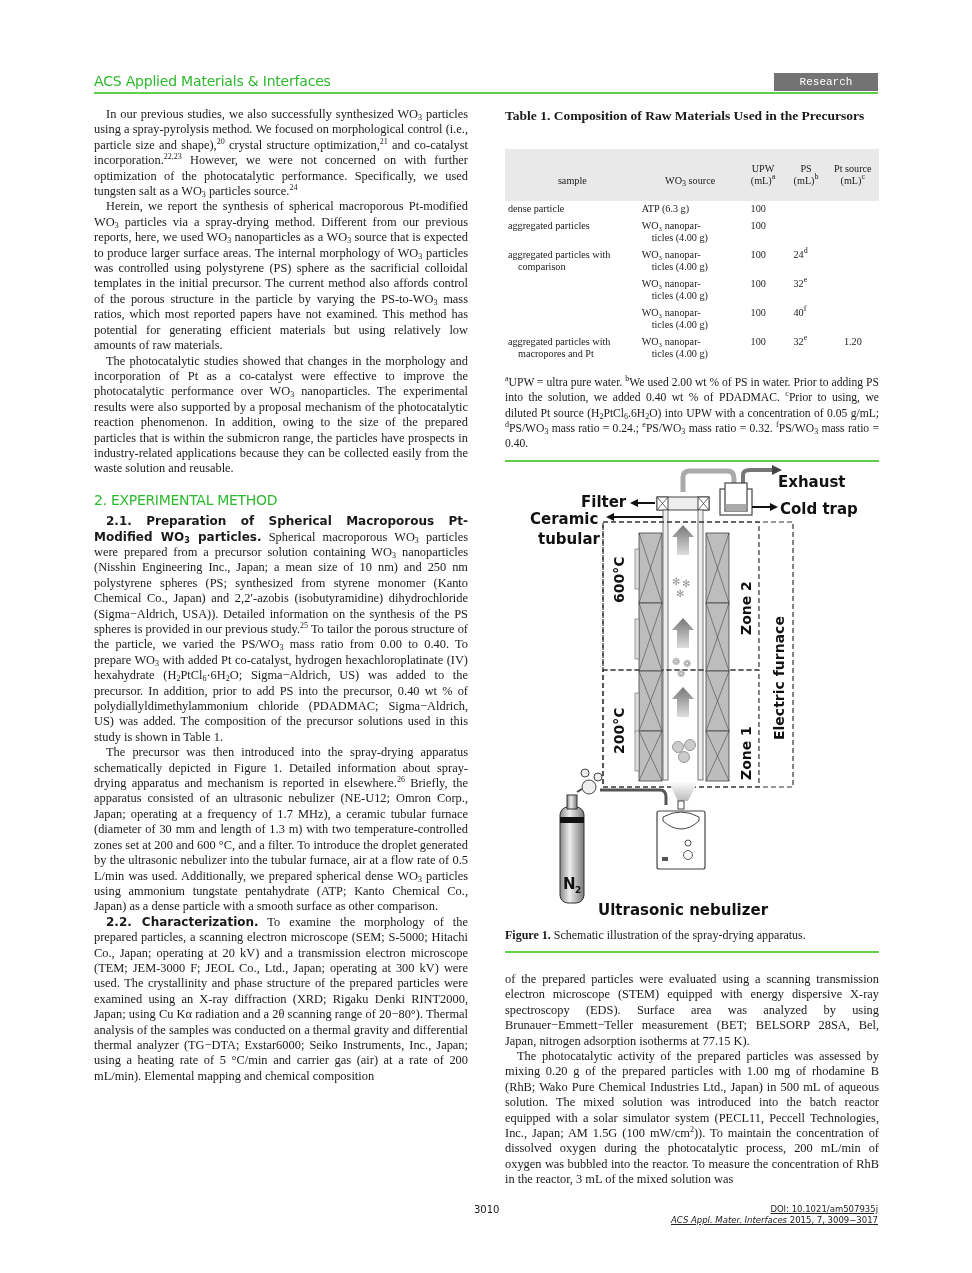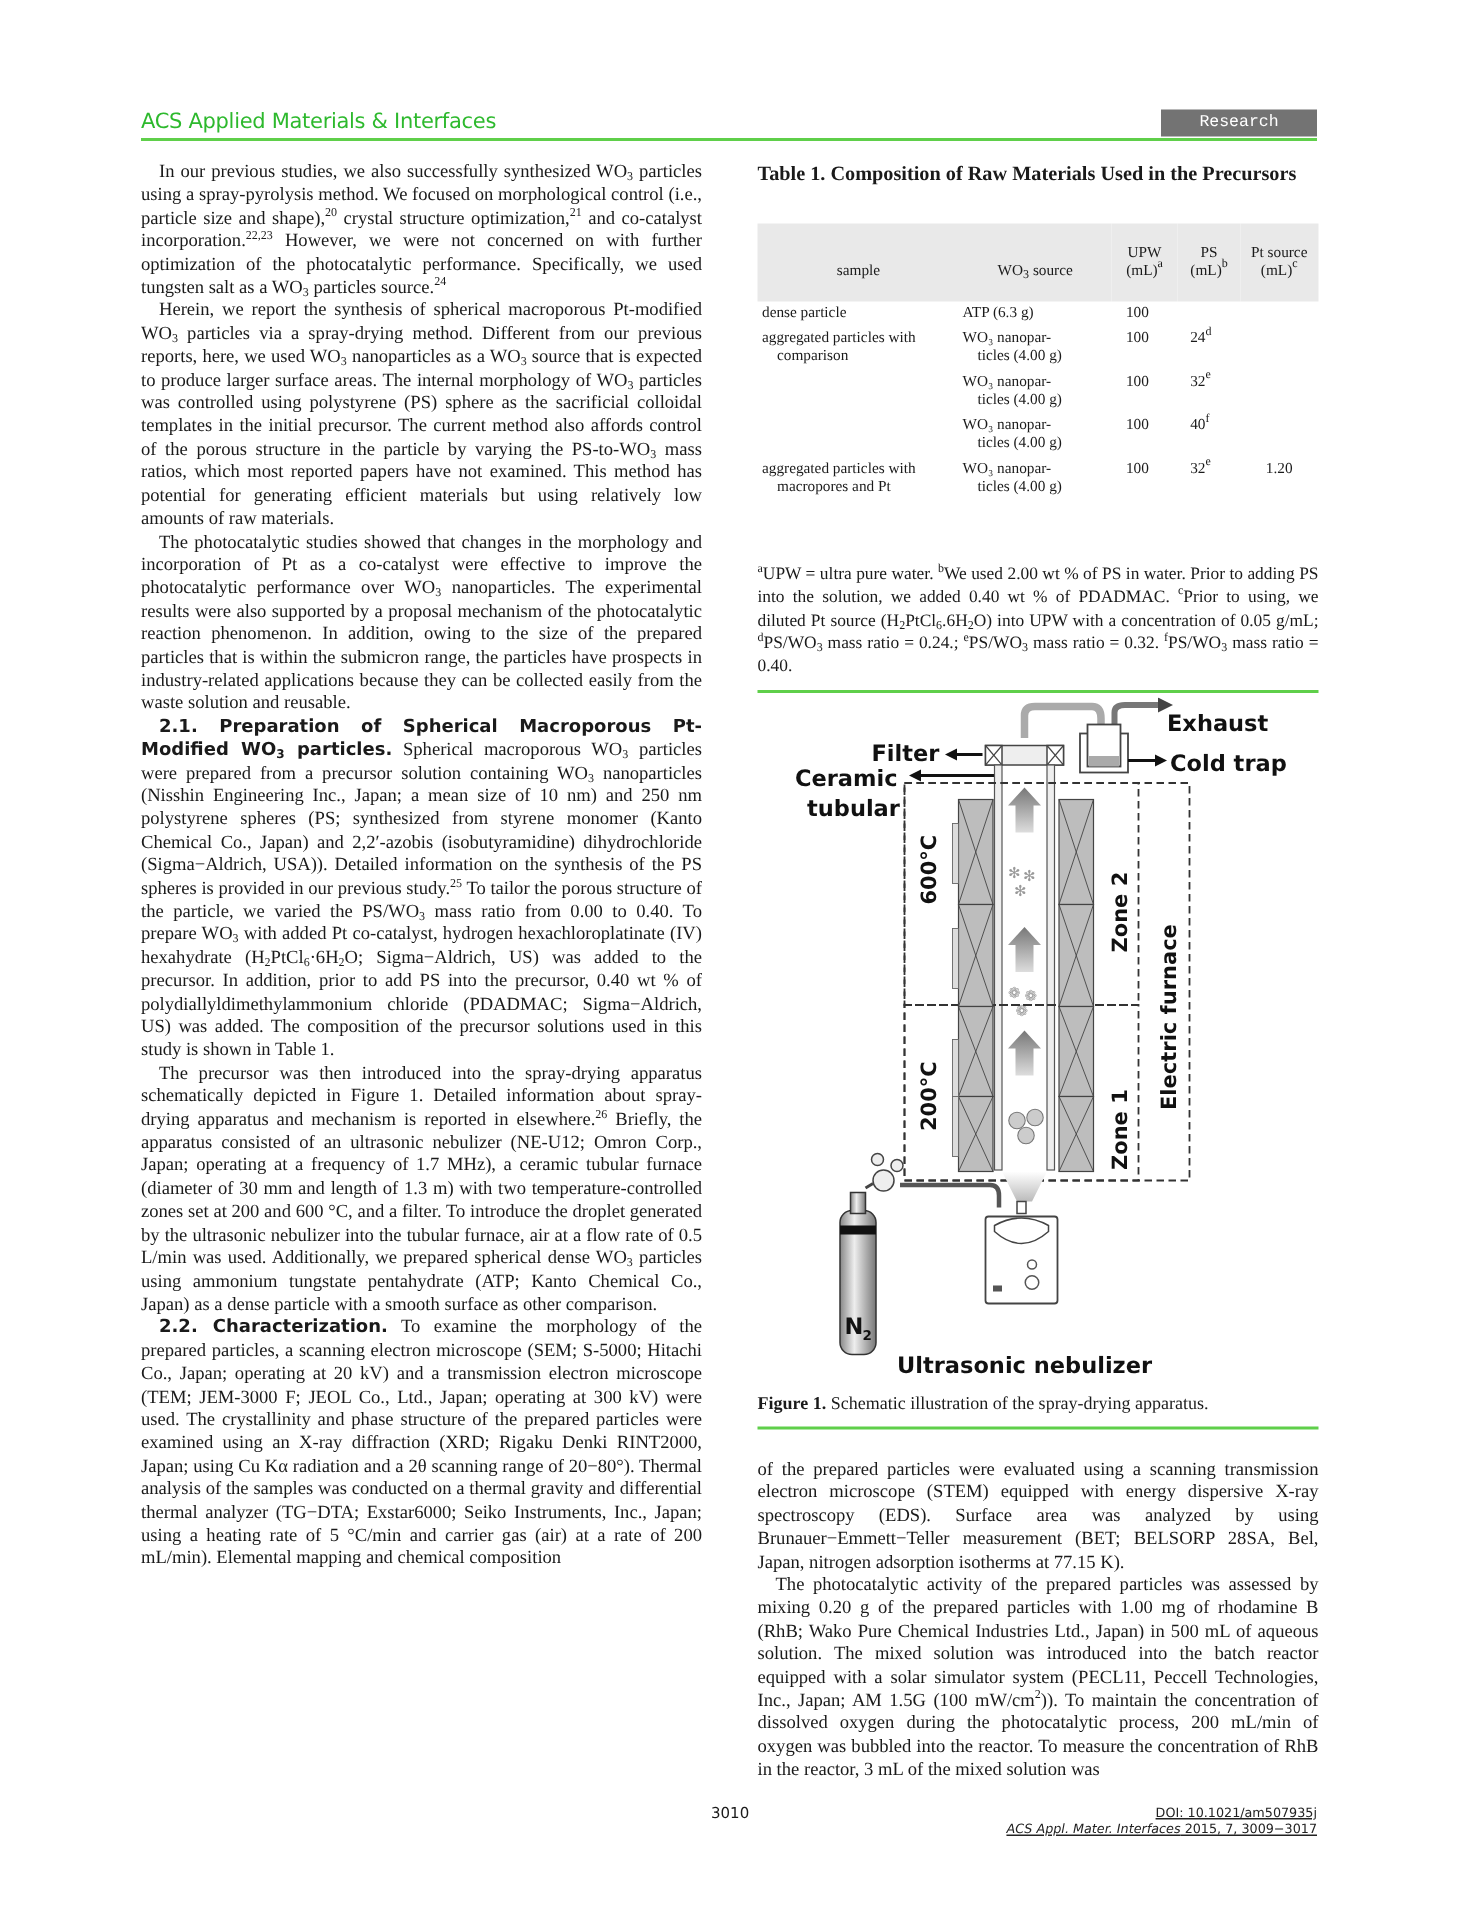--- a/index.html
+++ b/index.html
@@ -39,20 +39,21 @@
 <div>
   <div class="hdr-journal">ACS Applied Materials &amp; Interfaces</div>
   <div class="hdr-badge">Research Article</div>
   <div class="hdr-rule"></div>
 </div>
 
 <div class="col colL">
   <p><span>In our previous studies, we also successfully synthesized WO</span><sub>3</sub><span> particles using a spray-pyrolysis method. We focused on morphological control (i.e., particle size and shape),</span><sup>20</sup><span> crystal structure optimization,</span><sup>21</sup><span> and co-catalyst incorporation.</span><sup>22,23</sup><span> However, we were not concerned on with further optimization of the photocatalytic performance. Specifically, we used tungsten salt as a WO</span><sub>3</sub><span> particles source.</span><sup>24</sup></p>
   <p><span>Herein, we report the synthesis of spherical macroporous Pt-modified WO</span><sub>3</sub><span> particles via a spray-drying method. Different from our previous reports, here, we used WO</span><sub>3</sub><span> nanoparticles as a WO</span><sub>3</sub><span> source that is expected to produce larger surface areas. The internal morphology of WO</span><sub>3</sub><span> particles was controlled using polystyrene (PS) sphere as the sacrificial colloidal templates in the initial precursor. The current method also affords control of the porous structure in the particle by varying the PS-to-WO</span><sub>3</sub><span> mass ratios, which most reported papers have not examined. This method has potential for generating efficient materials but using relatively low amounts of raw materials.</span></p>
   <p><span>The photocatalytic studies showed that changes in the morphology and incorporation of Pt as a co-catalyst were effective to improve the photocatalytic performance over WO</span><sub>3</sub><span> nanoparticles. The experimental results were also supported by a proposal mechanism of the photocatalytic reaction phenomenon. In addition, owing to the size of the prepared particles that is within the submicron range, the particles have prospects in industry-related applications because they can be collected easily from the waste solution and reusable.</span></p>
+  <div class="sec-h">2. EXPERIMENTAL METHOD</div>
   <p><span class="subh"><span>2.1. Preparation of Spherical Macroporous Pt-Modified WO</span><sub>3</sub><span> particles.</span></span><span> Spherical macroporous WO</span><sub>3</sub><span> particles were prepared from a precursor solution containing WO</span><sub>3</sub><span> nanoparticles (Nisshin Engineering Inc., Japan; a mean size of 10 nm) and 250 nm polystyrene spheres (PS; synthesized from styrene monomer (Kanto Chemical Co., Japan) and 2,2′-azobis (isobutyramidine) dihydrochloride (Sigma−Aldrich, USA)). Detailed information on the synthesis of the PS spheres is provided in our previous study.</span><sup>25</sup><span> To tailor the porous structure of the particle, we varied the PS/WO</span><sub>3</sub><span> mass ratio from 0.00 to 0.40. To prepare WO</span><sub>3</sub><span> with added Pt co-catalyst, hydrogen hexachloroplatinate (IV) hexahydrate (H</span><sub>2</sub><span>PtCl</span><sub>6</sub><span>·6H</span><sub>2</sub><span>O; Sigma−Aldrich, US) was added to the precursor. In addition, prior to add PS into the precursor, 0.40 wt % of polydiallyldimethylammonium chloride (PDADMAC; Sigma−Aldrich, US) was added. The composition of the precursor solutions used in this study is shown in Table 1.</span></p>
   <p><span>The precursor was then introduced into the spray-drying apparatus schematically depicted in Figure 1. Detailed information about spray-drying apparatus and mechanism is reported in elsewhere.</span><sup>26</sup><span> Briefly, the apparatus consisted of an ultrasonic nebulizer (NE-U12; Omron Corp., Japan; operating at a frequency of 1.7 MHz), a ceramic tubular furnace (diameter of 30 mm and length of 1.3 m) with two temperature-controlled zones set at 200 and 600 °C, and a filter. To introduce the droplet generated by the ultrasonic nebulizer into the tubular furnace, air at a flow rate of 0.5 L/min was used. Additionally, we prepared spherical dense WO</span><sub>3</sub><span> particles using ammonium tungstate pentahydrate (ATP; Kanto Chemical Co., Japan) as a dense particle with a smooth surface as other comparison.</span></p>
   <p><span class="subh">2.2. Characterization.</span><span> To examine the morphology of the prepared particles, a scanning electron microscope (SEM; S-5000; Hitachi Co., Japan; operating at 20 kV) and a transmission electron microscope (TEM; JEM-3000 F; JEOL Co., Ltd., Japan; operating at 300 kV) were used. The crystallinity and phase structure of the prepared particles were examined using an X-ray diffraction (XRD; Rigaku Denki RINT2000, Japan; using Cu Kα radiation and a 2θ scanning range of 20−80°). Thermal analysis of the samples was conducted on a thermal gravity and differential thermal analyzer (TG−DTA; Exstar6000; Seiko Instruments, Inc., Japan; using a heating rate of 5 °C/min and carrier gas (air) at a rate of 200 mL/min). Elemental mapping and chemical composition</span></p>
 </div>
 
 <div class="tbl-title">Table 1. Composition of Raw Materials Used in the Precursors</div>
 <table>
   <thead>
     <tr>
       <th style="text-align:center;width:36%;">sample</th>
@@ -64,20 +65,27 @@
   </thead>
   <tbody id="tbody">
   <tr>
     <td class="s"><span class="a">dense particle</span><span class="ind b"></span></td>
     <td class="w"><span class="a">ATP (6.3 g)</span><span class="ind b"></span></td>
     <td style="padding-left:10px;"><span class="u">100</span></td>
     <td style="padding-left:8px;"><span class="p"></span><sup class="ps"></sup></td>
     <td style="text-align:center;"><span class="t"></span></td>
   </tr>
 
+  <tr>
+    <td class="s"><span class="a">aggregated particles</span><span class="ind b"></span></td>
+    <td class="w"><span class="a">WO₃ nanopar-</span><span class="ind b">ticles (4.00 g)</span></td>
+    <td style="padding-left:10px;"><span class="u">100</span></td>
+    <td style="padding-left:8px;"><span class="p"></span><sup class="ps"></sup></td>
+    <td style="text-align:center;"><span class="t"></span></td>
+  </tr>
 
   <tr>
     <td class="s"><span class="a">aggregated particles with</span><span class="ind b">comparison</span></td>
     <td class="w"><span class="a">WO₃ nanopar-</span><span class="ind b">ticles (4.00 g)</span></td>
     <td style="padding-left:10px;"><span class="u">100</span></td>
     <td style="padding-left:8px;"><span class="p">24</span><sup class="ps">d</sup></td>
     <td style="text-align:center;"><span class="t"></span></td>
   </tr>
 
   <tr>

